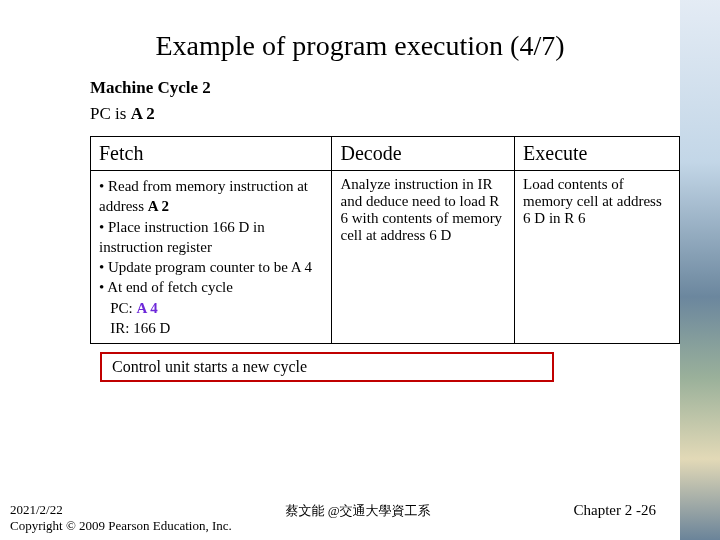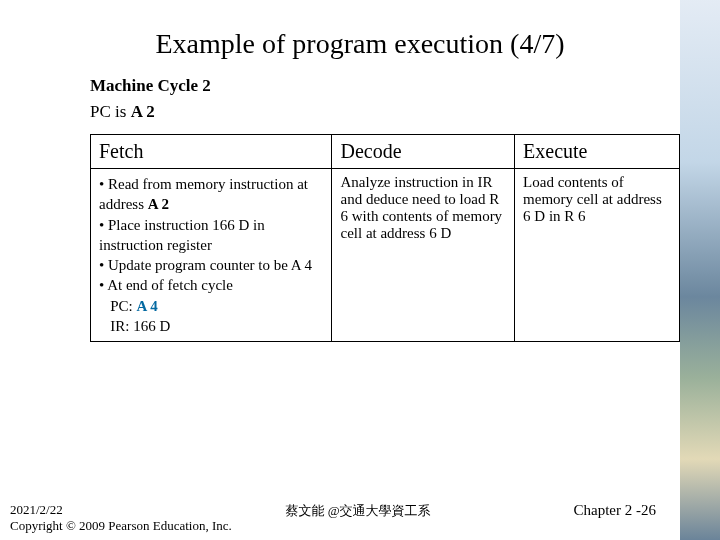--- a/index.html
+++ b/index.html
@@ -17,22 +17,23 @@
     right: 0;
     top: 0;
     width: 40px;
     height: 540px;
     background: linear-gradient(180deg, #d8e3f0 0%, #a9c5dd 30%, #2c5374 55%, #6f8f6f 70%, #d6c998 85%, #2b4f6e 100%);
     opacity: 0.7;
   }
   .title {
     text-align: center;
     font-size: 28px;
-    padding: 28px 0 4px;
+    padding: 4px 0 4px;
     color: #000;
+    margin-top: 26px;
   }
   .content {
     position: relative;
     padding: 0 30px;
   }
   .top-row {
     display: flex;
     justify-content: space-between;
     align-items: flex-start;
     margin: 9px 50px 10px 60px;
@@ -61,21 +62,21 @@
     padding: 5px 8px;
     vertical-align: top;
     text-align: left;
     font-weight: normal;
   }
   table.cycle th { font-size: 20px; }
   .col-f { width: 41%; }
   .col-d { width: 31%; }
   .col-e { width: 28%; }
   .bullet-cell { line-height: 1.35; }
-  .red { color: #0369a1; font-weight: bold; }
+  .red { color: #6d28d9; font-weight: bold; }
   .control-box {
     border: 2px solid #c00000;
     margin: 8px 0 0 70px;
     padding: 4px 10px;
     font-size: 16px;
     width: 430px;
   }
   .footer {
     position: absolute;
     bottom: 6px;
@@ -122,20 +123,21 @@
         <div>• At end of fetch cycle</div>
         <div><span style="white-space:pre">   PC: </span><span class="red">A 4</span></div>
         <div style="white-space:pre">   IR: 166 D</div>
       </td>
       <td>Analyze instruction in IR and deduce need to load R 6 with contents of memory cell at address 6 D</td>
       <td>Load contents of memory cell at address 6 D in R 6</td>
     </tr>
   </tbody>
     </table>
 
+  <div class="control-box">Control unit starts a new cycle</div>
 
 </div>
 
 <div class="footer">
   <div>
     <div>2021/2/22</div>
     <div>Copyright © 2009 Pearson Education, Inc.</div>
   </div>
   <div class="center">蔡文能 @交通大學資工系</div>
   <div class="right">Chapter 2 -26</div>

